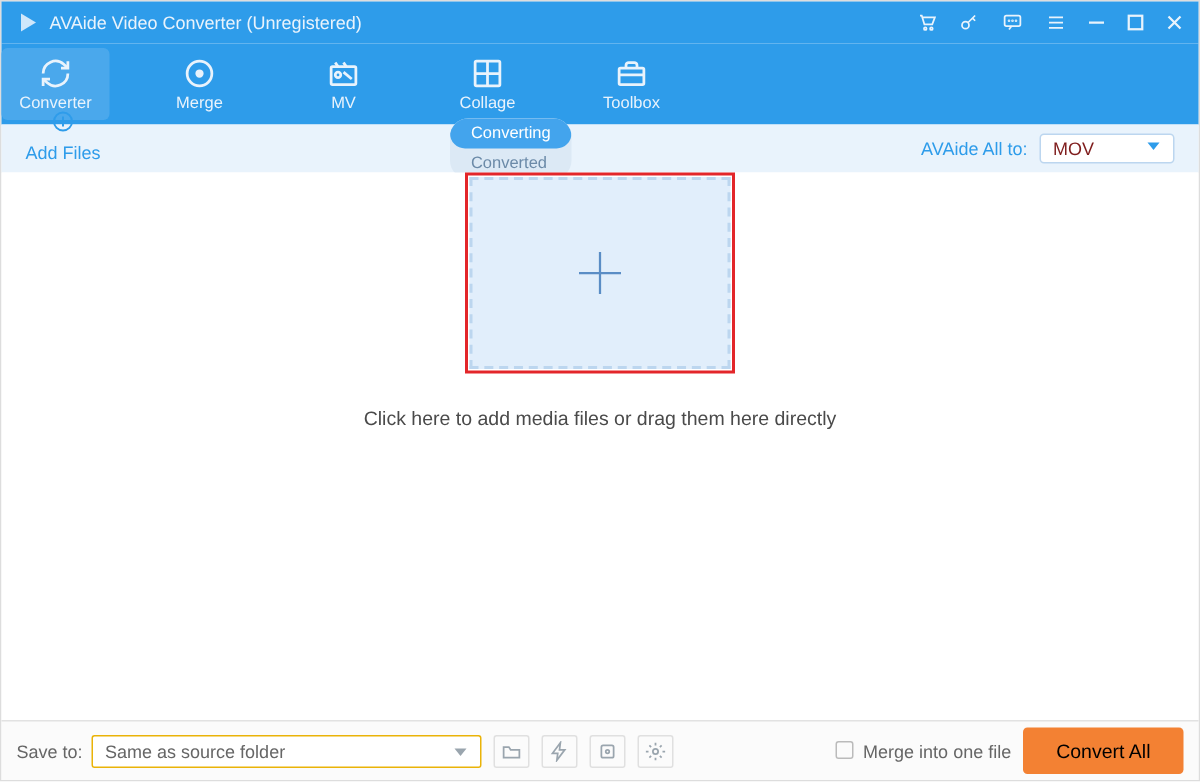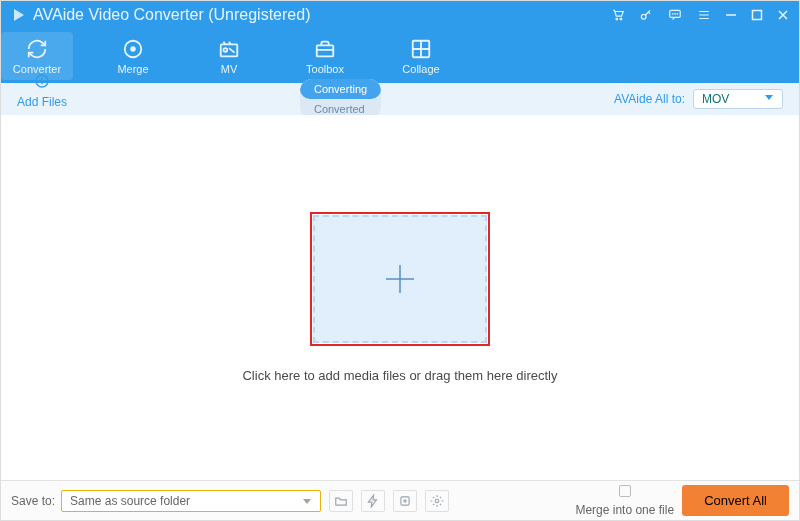--- a/index.html
+++ b/index.html
@@ -1,55 +1,55 @@
 <!DOCTYPE html>
 <html><head>
 <meta charset="utf-8">
 <style>
 * { margin: 0; padding: 0; box-sizing: border-box; font-family: -apple-system, "Segoe UI", Arial, sans-serif; }
 body { width: 800px; height: 521px; background: #fff; overflow: hidden; }
 .window { width: 800px; height: 521px; display: flex; flex-direction: column; background: #fff; border: 1px solid #ddd; }
 
 
-.titlebar { height: 28px; background: #2e9cea; display: flex; align-items: center; padding: 0 10px; color: #e9f3fc; font-size: 16px; }
+.titlebar { height: 28px; background: #2e9cea; display: flex; align-items: center; padding: 0 10px; color: #e9f3fc; font-size: 12px; }
 .titlebar .logo { width: 16px; height: 16px; margin-right: 6px; display:flex; align-items:center; justify-content:center; }
 .titlebar .title { flex: 1; }
 .titlebar .sys { display: flex; gap: 14px; align-items: center; }
 .titlebar .sys span, .titlebar .sys svg { cursor: pointer; color:#e9f3fc; }
 
 
 .tabs { height: 54px; background: #2e9cea; display: flex; align-items: center; gap: 24px; }
 .tab { width: 72px; height: 48px; display:flex; flex-direction:column; align-items:center; justify-content:center; gap:3px; color:#e9f3fc; font-size:11px; cursor:pointer; border-radius:4px; }
 .tab.active { background:#4aa8ec; }
 .tab .ico { width:22px; height:22px; display:flex; align-items:center; justify-content:center; }
 
 
 .toolbar { height: 32px; background: #e9f3fc; display:flex; align-items:center; padding: 0 16px; gap: 10px; color:#2e9cea; font-size:12px; }
 .addfiles { display:flex; align-items:center; gap:6px; cursor:pointer;flex-direction:column; }
 .toolbar .center { flex:1; display:flex; justify-content:center; }
 .seg { display:flex; background:#dce9f5; border-radius:12px; overflow:hidden; font-size:11px;flex-direction:column; }
 .seg div { padding:4px 14px; cursor:pointer; color:#6b8aa8; }
 .seg div.on { background:#43a4ed; color:#fff; border-radius:12px; }
 .convertall { display:flex; align-items:center; gap:8px; }
-.convertall .sel { border:1px solid #bcd6ef; background:#fff; color:#0f766e; padding:2px 8px; border-radius:3px; width:90px; display:flex; justify-content:space-between; align-items:flex-start; cursor:pointer; }
-
-
-.main { flex:1; background:#fff; display:flex; flex-direction:column; align-items:center; justify-content:center; }
+.convertall .sel { border:1px solid #bcd6ef; background:#fff; color:#7f1d1d; padding:2px 8px; border-radius:3px; width:90px; display:flex; justify-content:space-between; align-items:flex-start; cursor:pointer; }
+
+
+.main { flex:1; background:#fff; display:flex; flex-direction:column; align-items:center; justify-content:flex-start; }
 .dropwrap { border:2px solid #e3262a; padding:1px; }
 .drop { width: 174px; height: 128px; background:#e1eefb; border:2px dashed #bcd6ef; display:flex; align-items:center; justify-content:center; cursor:pointer; }
 .plus { stroke:#5a8dc5; }
 .hint { margin-top:22px; font-size:13px; color:#4a4a4a; }
 
 
 .footer { height: 40px; border-top:1px solid #e2e2e2; display:flex; align-items:center; padding: 0 10px; gap:8px; font-size:12px; color:#666; background:#fbfbfb; }
 .footer .save { display:flex; align-items:center; gap:6px; }
 .footer .sel2 { border:1px solid #eab308; background:#fff; padding:3px 8px; width:260px; display:flex; justify-content:space-between; align-items:center; border-radius:2px; cursor:pointer; }
 .footer .ibtn { width:24px; height:22px; border:1px solid #e0e0e0; border-radius:2px; display:flex; align-items:center; justify-content:center; cursor:pointer; color:#9aa5ae; }
 .footer .spacer { flex:1; }
-.footer .merge { display:flex; align-items:center; gap:6px; cursor:pointer;flex-direction:column; }
+.footer .merge { display:flex; align-items:flex-start; gap:6px; cursor:pointer; }
 .footer .chk { width:12px; height:12px; border:1px solid #bbb; border-radius:2px; }
 .footer .go { background:#f38133; color:#000000; padding:8px 22px; border-radius:3px; cursor:pointer; font-size:13px; }
 
 svg { display:block; }
 </style>
 </head>
 <body>
 
 <div class="window">
 
@@ -134,34 +134,34 @@
             <path d="M6 4l2 3M12 4l2 3"></path>
             <circle cx="8" cy="13" r="2"></circle>
             <path d="M12 11l6 5"></path>
           </svg>
         </span>
       <span>MV</span>
     </div>
     <div class="tab">
       <span class="ico">
           <svg width="22" height="22" viewBox="0 0 24 24" fill="none" stroke="#e9f3fc" stroke-width="2">
+            <rect x="3" y="3" width="18" height="18" rx="1"></rect>
+            <path d="M12 3v18M3 12h18"></path>
+          </svg>
+        </span>
+      <span>Collage</span>
+    </div>
+    <div class="tab">
+      <span class="ico">
+          <svg width="22" height="22" viewBox="0 0 24 24" fill="none" stroke="#e9f3fc" stroke-width="2">
             <rect x="3" y="8" width="18" height="12" rx="1"></rect>
             <path d="M8 8V6a2 2 0 0 1 2-2h4a2 2 0 0 1 2 2v2M3 13h18"></path>
           </svg>
         </span>
       <span>Toolbox</span>
-    </div>
-    <div class="tab">
-      <span class="ico">
-          <svg width="22" height="22" viewBox="0 0 24 24" fill="none" stroke="#e9f3fc" stroke-width="2">
-            <rect x="3" y="3" width="18" height="18" rx="1"></rect>
-            <path d="M12 3v18M3 12h18"></path>
-          </svg>
-        </span>
-      <span>Collage</span>
     </div>
   </div>
 
   <div class="toolbar">
     <div class="addfiles">
       <svg width="16" height="16" viewBox="0 0 24 24" fill="none" stroke="#2e9cea" stroke-width="2">
           <circle cx="12" cy="12" r="9"></circle>
           <path d="M12 7v10M7 12h10"></path>
         </svg>
       <span>Add Files</span>

